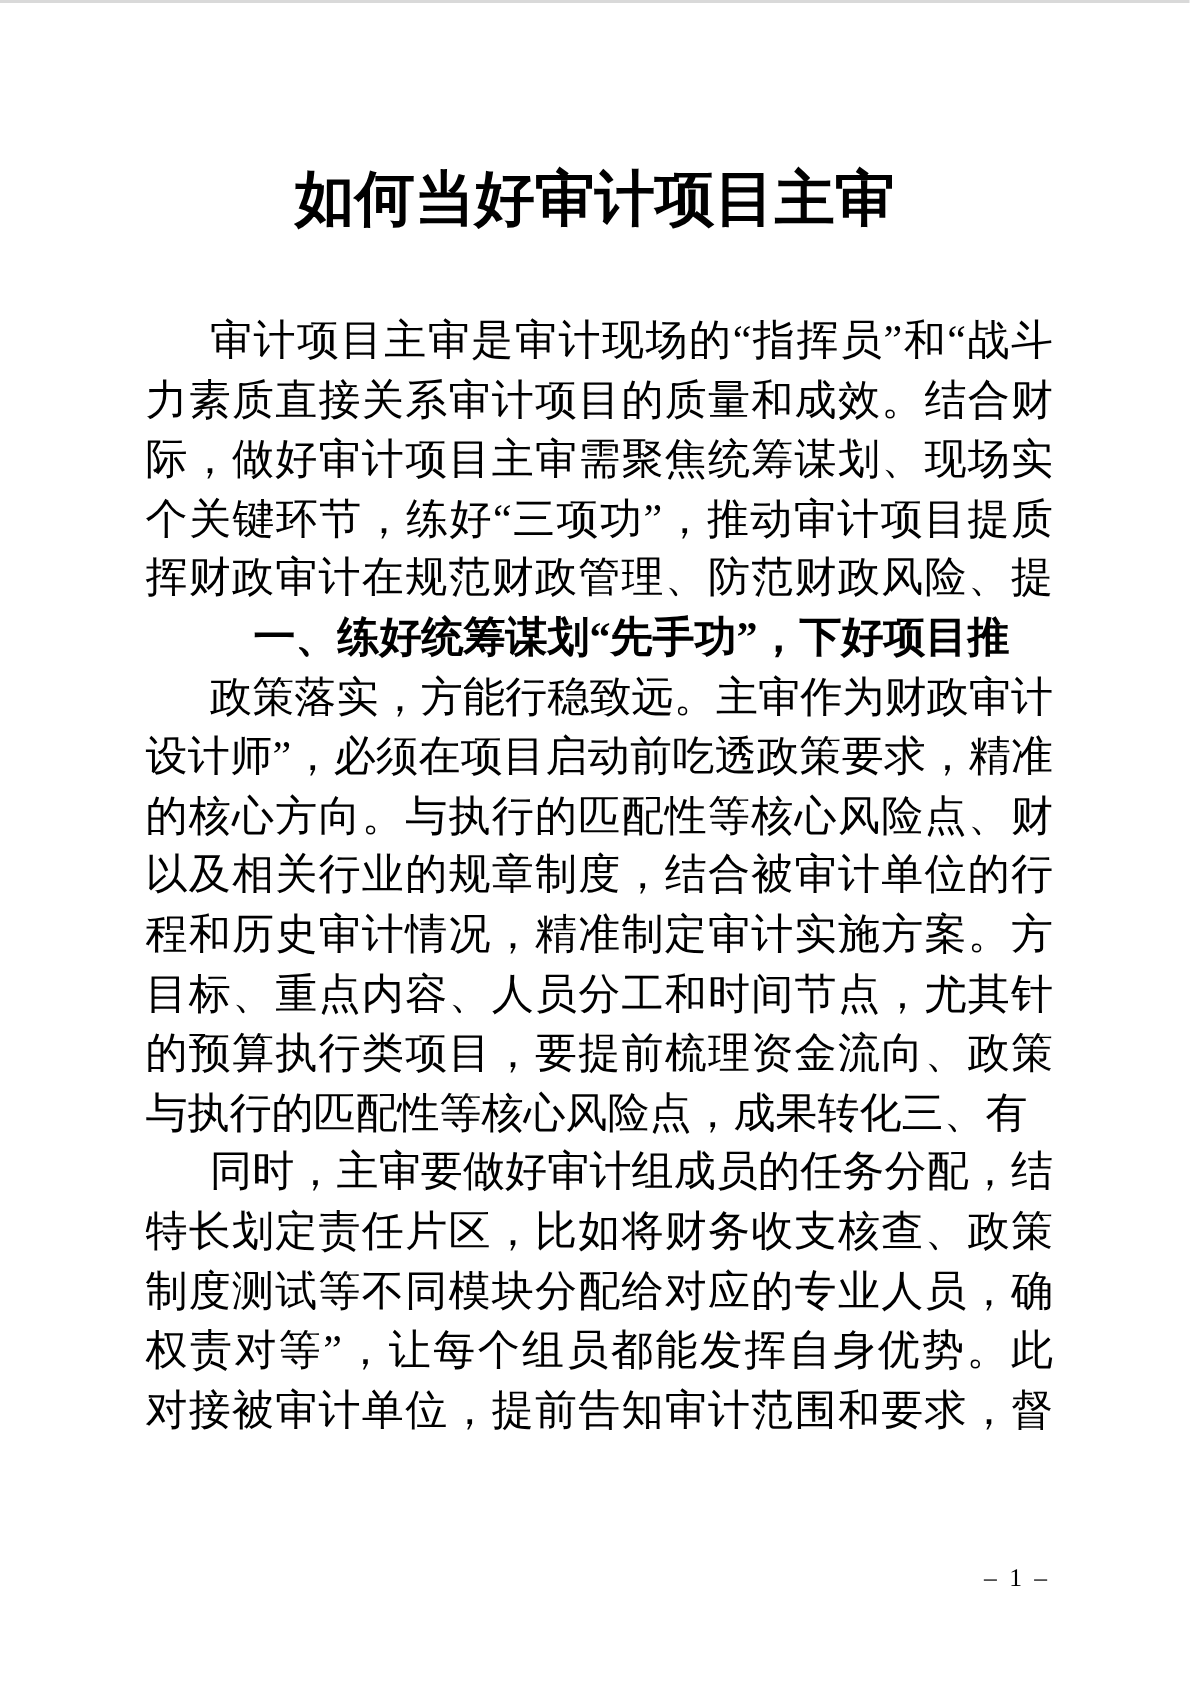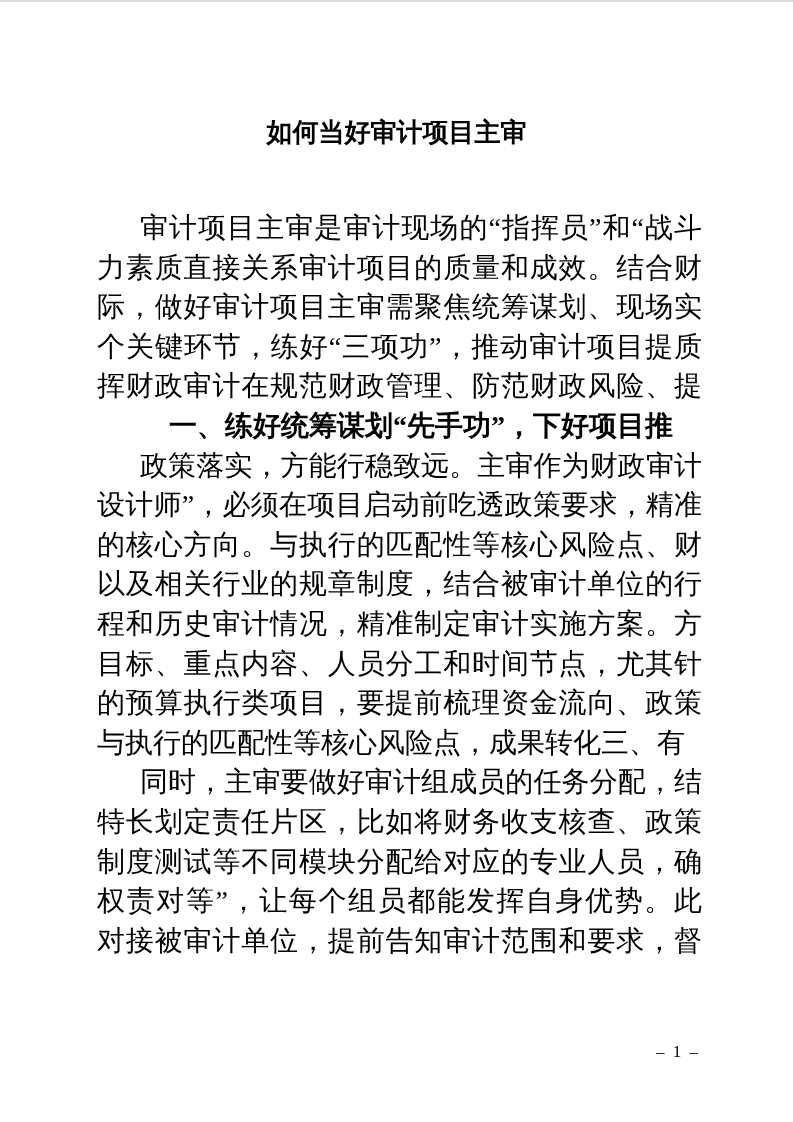--- a/index.html
+++ b/index.html
@@ -14,21 +14,21 @@
     box-sizing: border-box;
     border-top: 2px solid #d9d9d9;
   }
   .page-title {
     position: absolute;
     left: 0;
     right: 0;
     top: 111px;
     margin: 0;
     text-align: center;
-    font-size: 26px;
+    font-size: 40px;
     font-weight: bold;
     line-height: 40px;
   }
   .content {
     position: absolute;
     left: 97px;
     top: 206px;
     width: 605px;
   }
   .ln {

